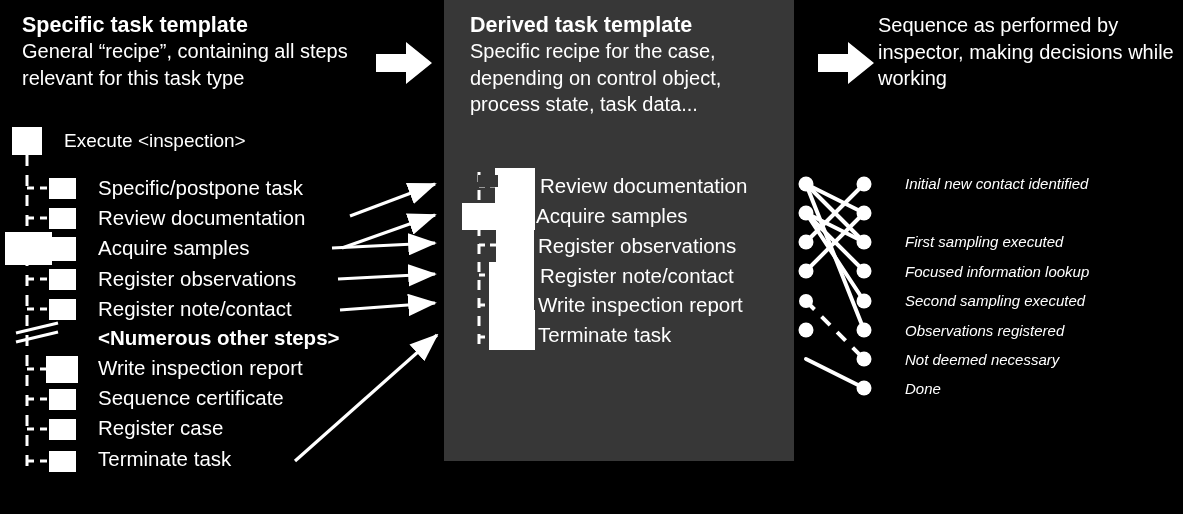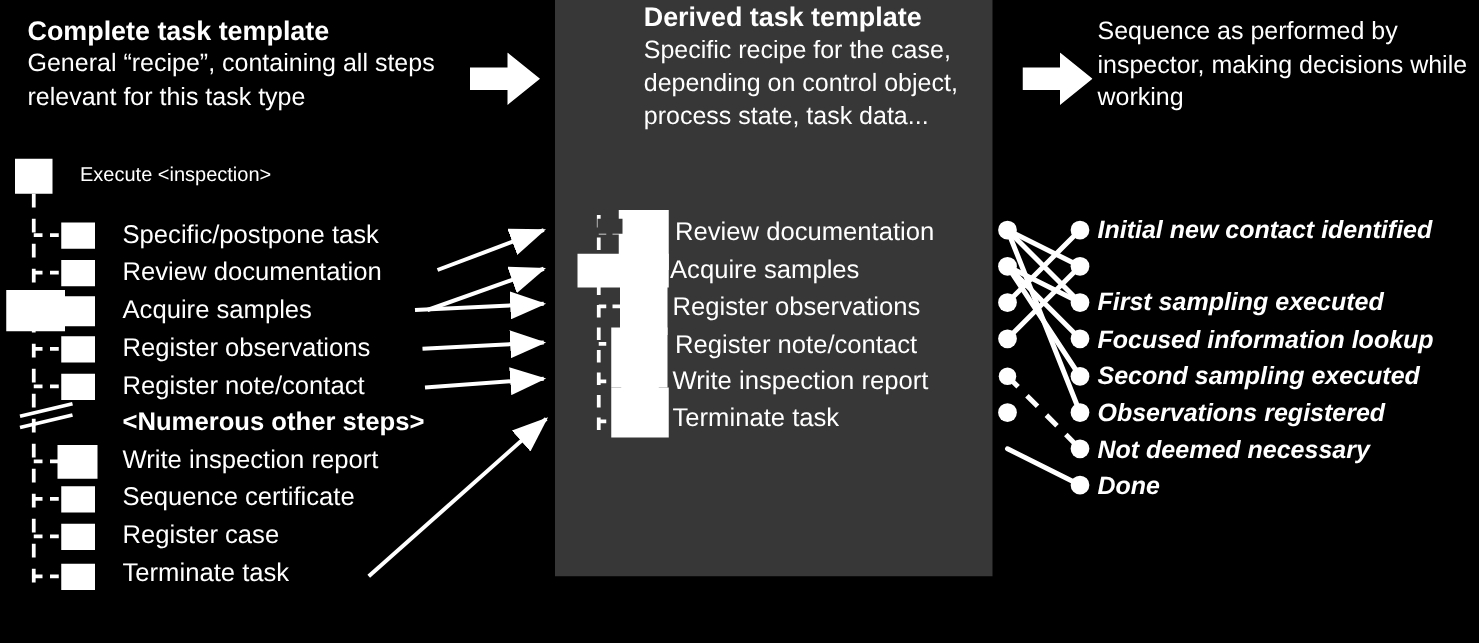--- a/index.html
+++ b/index.html
@@ -11,54 +11,54 @@
   
   .mid-panel{position:absolute;left:444px;top:0;width:350px;height:461px;
              background:#373737;}
 
   
   .col-head{position:absolute;}
   .col-title{font-size:21.5px;font-weight:bold;line-height:26px;white-space:nowrap;}
   .col-sub{font-size:20px;font-weight:normal;line-height:26.5px;}
 
   #head-left  {left:22px; top:12px; width:350px;}
-  #head-mid   {left:470px;top:1px; width:312px;margin-left:45px;}
+  #head-mid   {left:470px;top:12px; width:312px;}
   #head-right {left:878px;top:12px; width:300px;}
 
   
   .block-arrow{position:absolute;width:56px;height:42px;}
   .block-arrow svg{display:block;}
   #arrow-1{left:376px;top:42px;}
   #arrow-2{left:818px;top:42px;}
 
   
   .overlay{position:absolute;left:0;top:0;width:1183px;height:514px;
            pointer-events:none;}
 
   
   .tree-label{position:absolute;font-size:20.5px;line-height:22px;white-space:nowrap;}
-  .tree-label.root{font-size:16px;}
+  .tree-label.root{font-size:19px;}
   .tree-label.ital{font-weight:bold;}
 
   
   .mid-label{position:absolute;font-size:20.5px;line-height:22px;white-space:nowrap;}
 
   
-  .right-label{position:absolute;font-size:20px;line-height:22px;white-space:nowrap;
-               font-style:italic;font-weight:bold;}
+  .right-label{position:absolute;font-size:15px;line-height:22px;white-space:nowrap;
+               font-style:italic;font-weight:normal;margin-left:27px;}
 </style>
 </head>
 <body>
 
 <div class="stage">
 
   <div class="mid-panel"></div>
 
   <div class="col-head" id="head-left">
-    <div class="col-title">Complete task template</div>
+    <div class="col-title">Specific task template</div>
     <div class="col-sub">General “recipe”, containing all steps relevant for this task type</div>
   </div>
 
   <div class="col-head" id="head-mid">
     <div class="col-title">Derived task template</div>
     <div class="col-sub">Specific recipe for the case, depending on control object, process state, task data...</div>
   </div>
 
   <div class="col-head" id="head-right">
     <div class="col-sub">Sequence as performed by inspector, making decisions while working</div>

